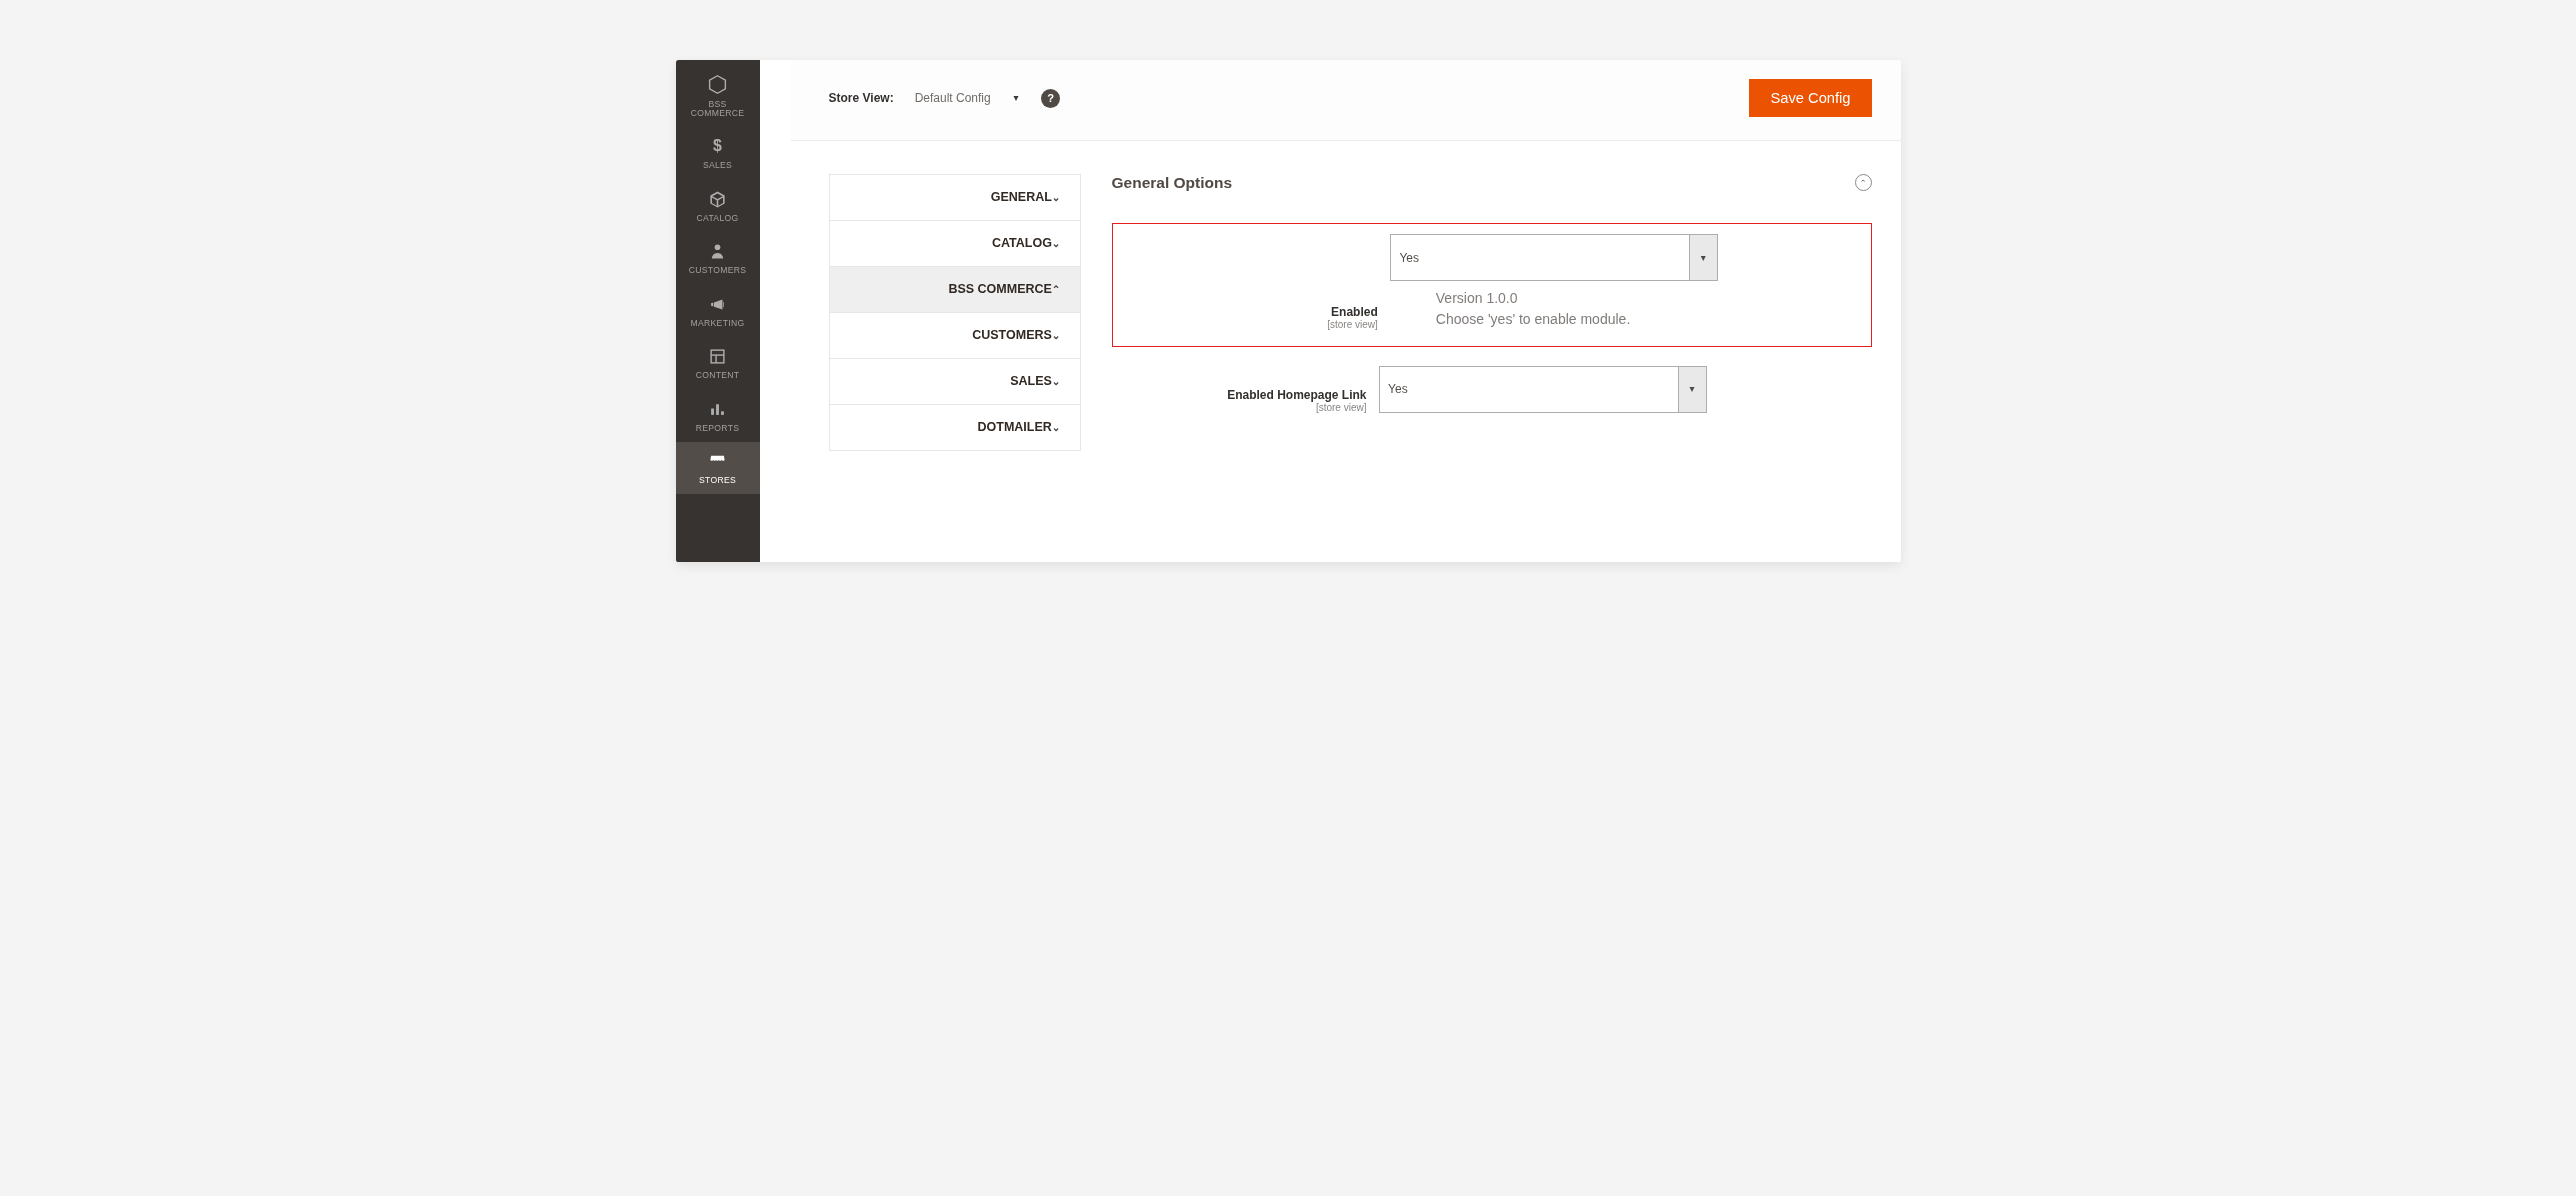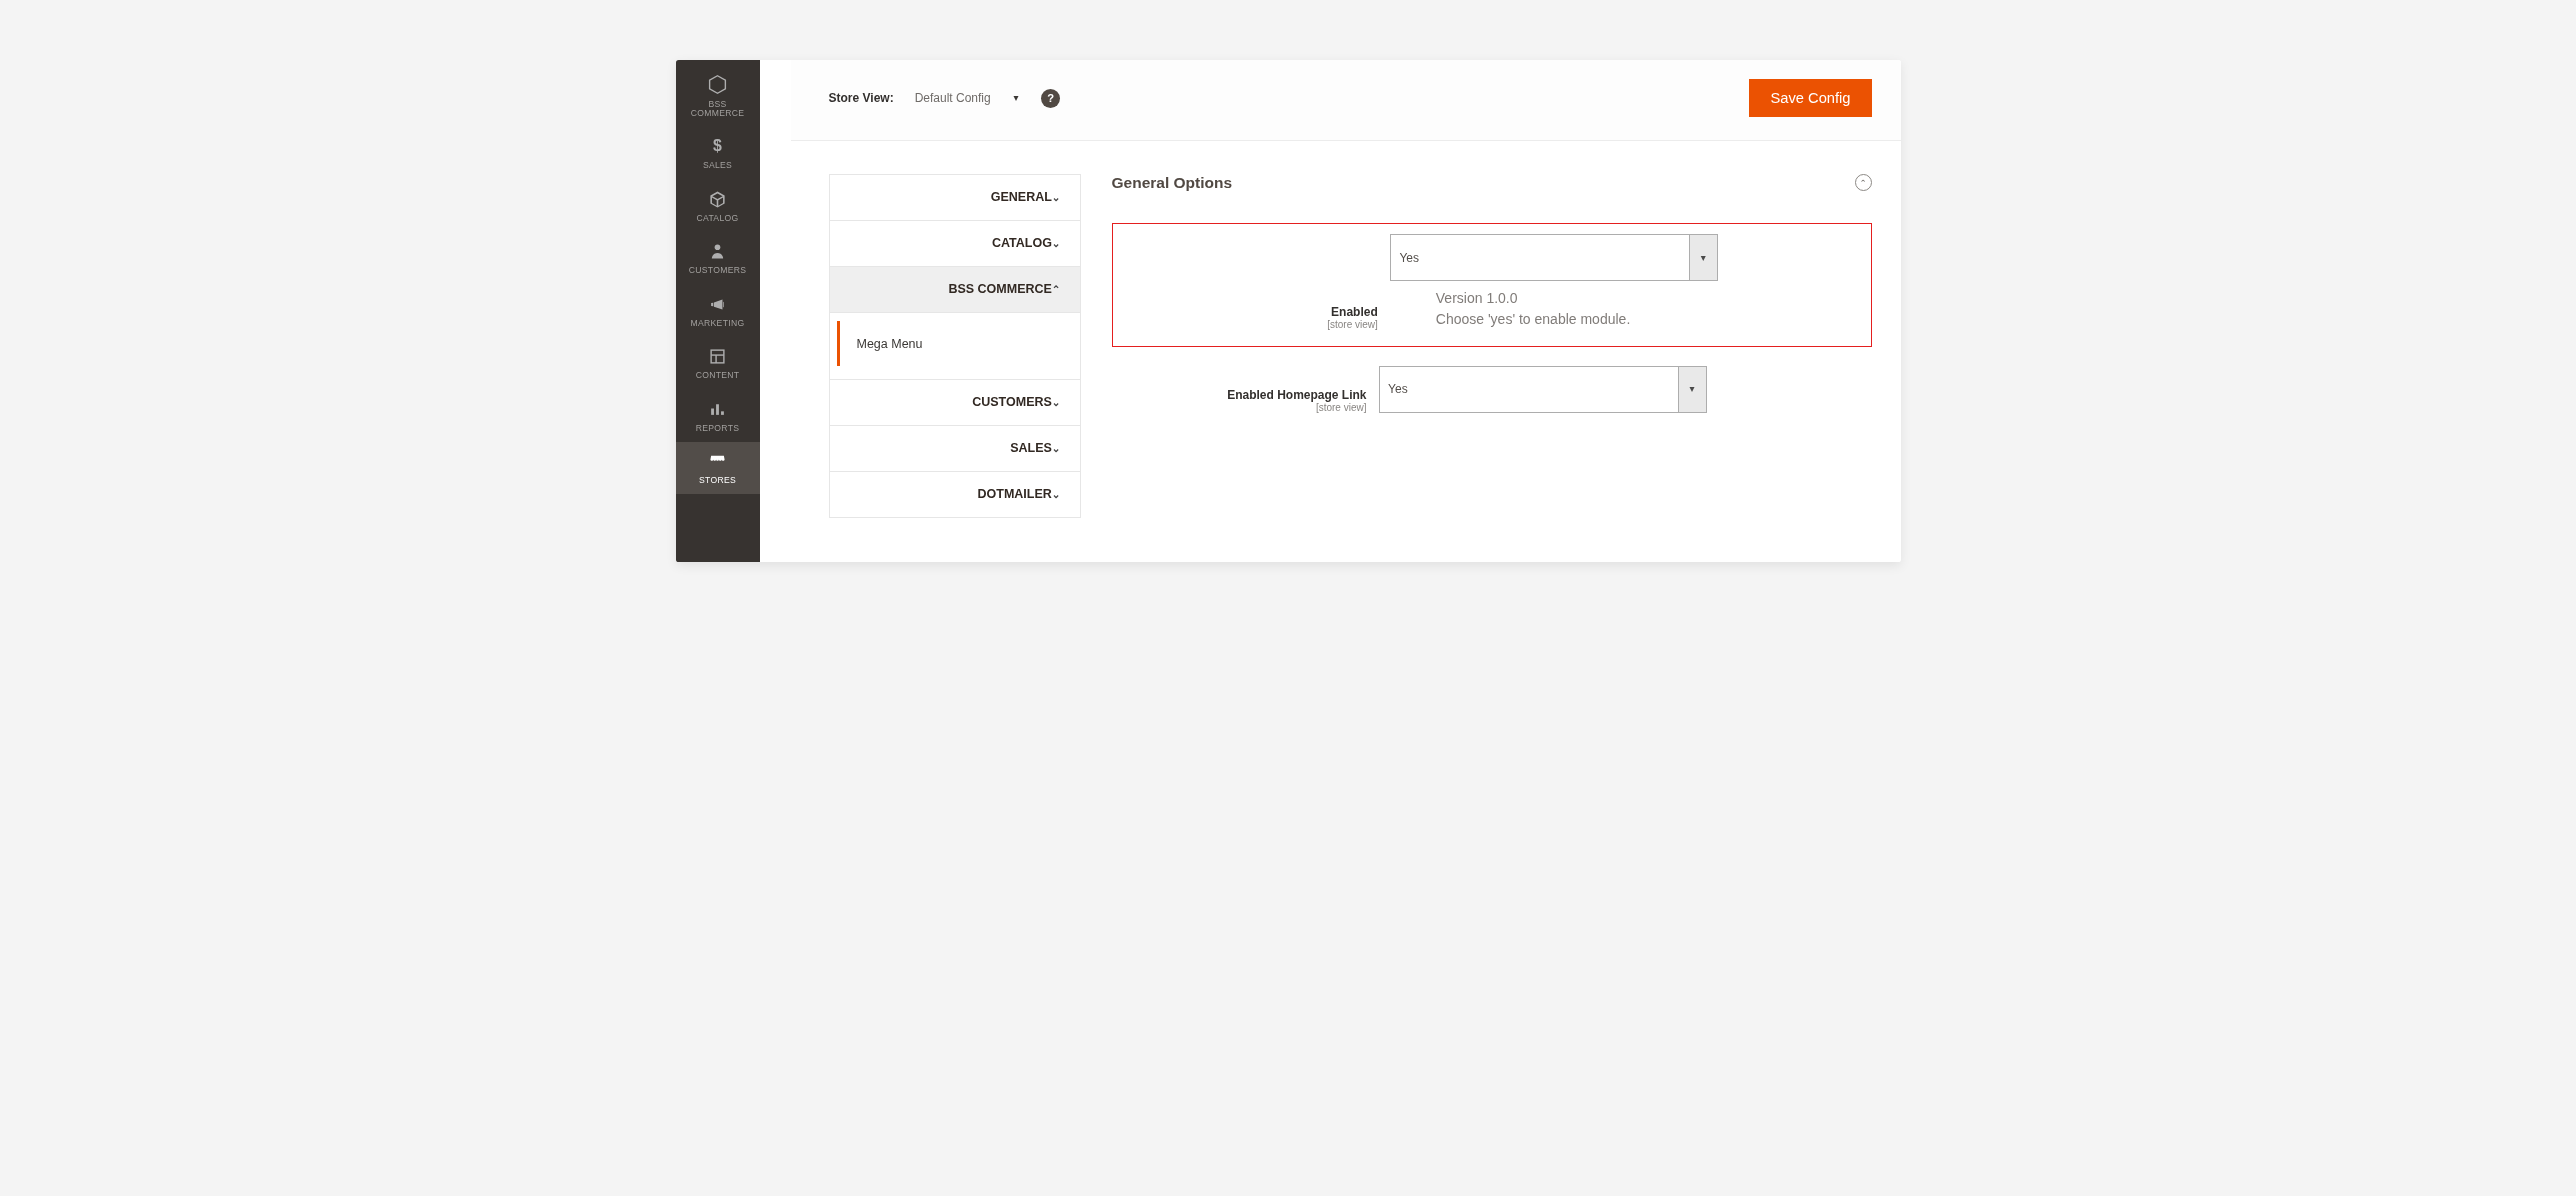--- a/index.html
+++ b/index.html
@@ -304,23 +304,20 @@
           <span>GENERAL</span>
           <span class="tab-caret">⌄</span>
         </div>
         <div class="tab">
           <span>CATALOG</span>
           <span class="tab-caret">⌄</span>
         </div>
         <div class="tab open">
           <span>BSS COMMERCE</span>
           <span class="tab-caret">⌃</span>
-        </div>
-        <div class="subtab-wrap">
-          <div class="subtab">Mega Menu</div>
         </div>
         <div class="tab">
           <span>CUSTOMERS</span>
           <span class="tab-caret">⌄</span>
         </div>
         <div class="tab">
           <span>SALES</span>
           <span class="tab-caret">⌄</span>
         </div>
         <div class="tab">

